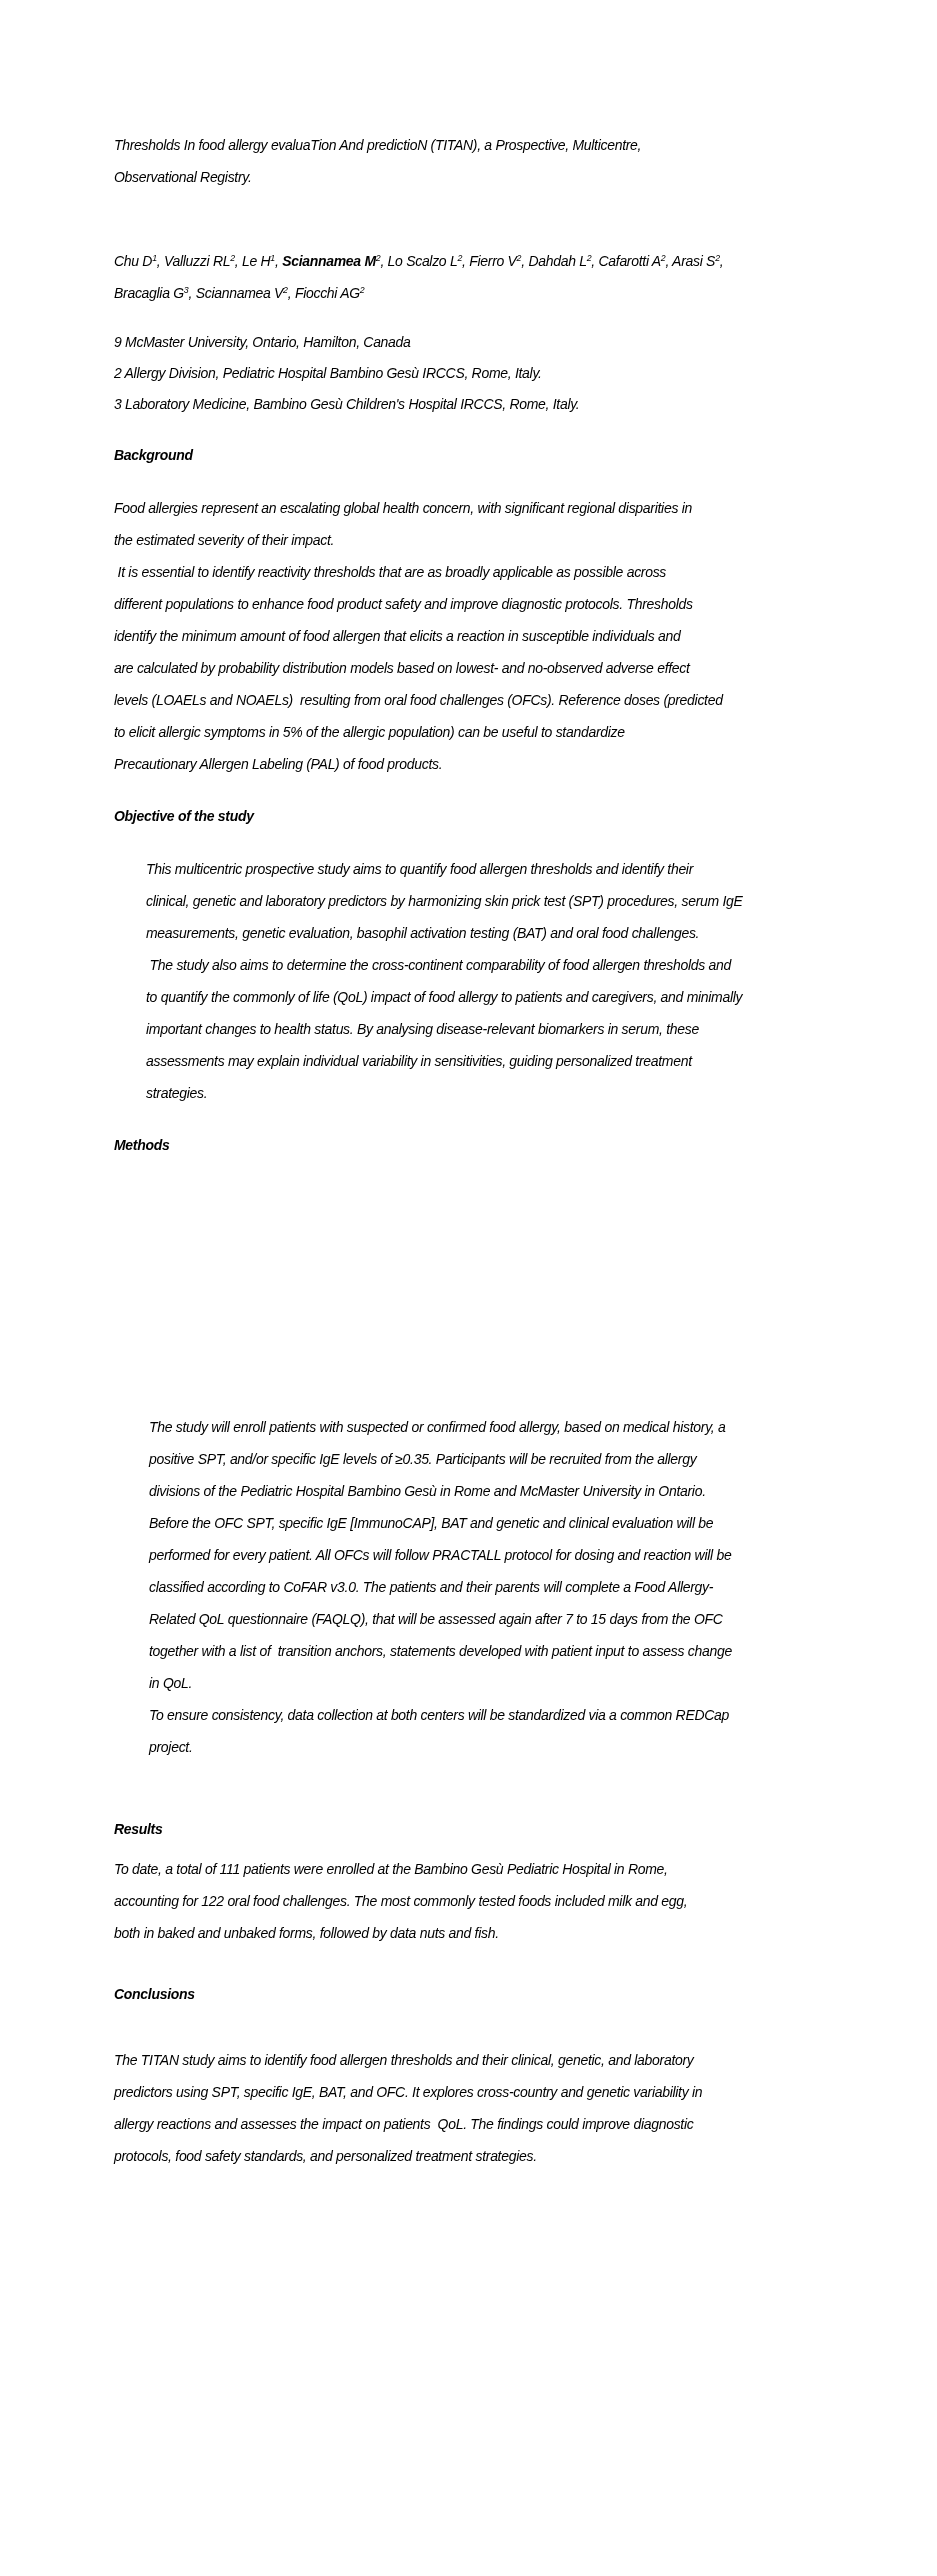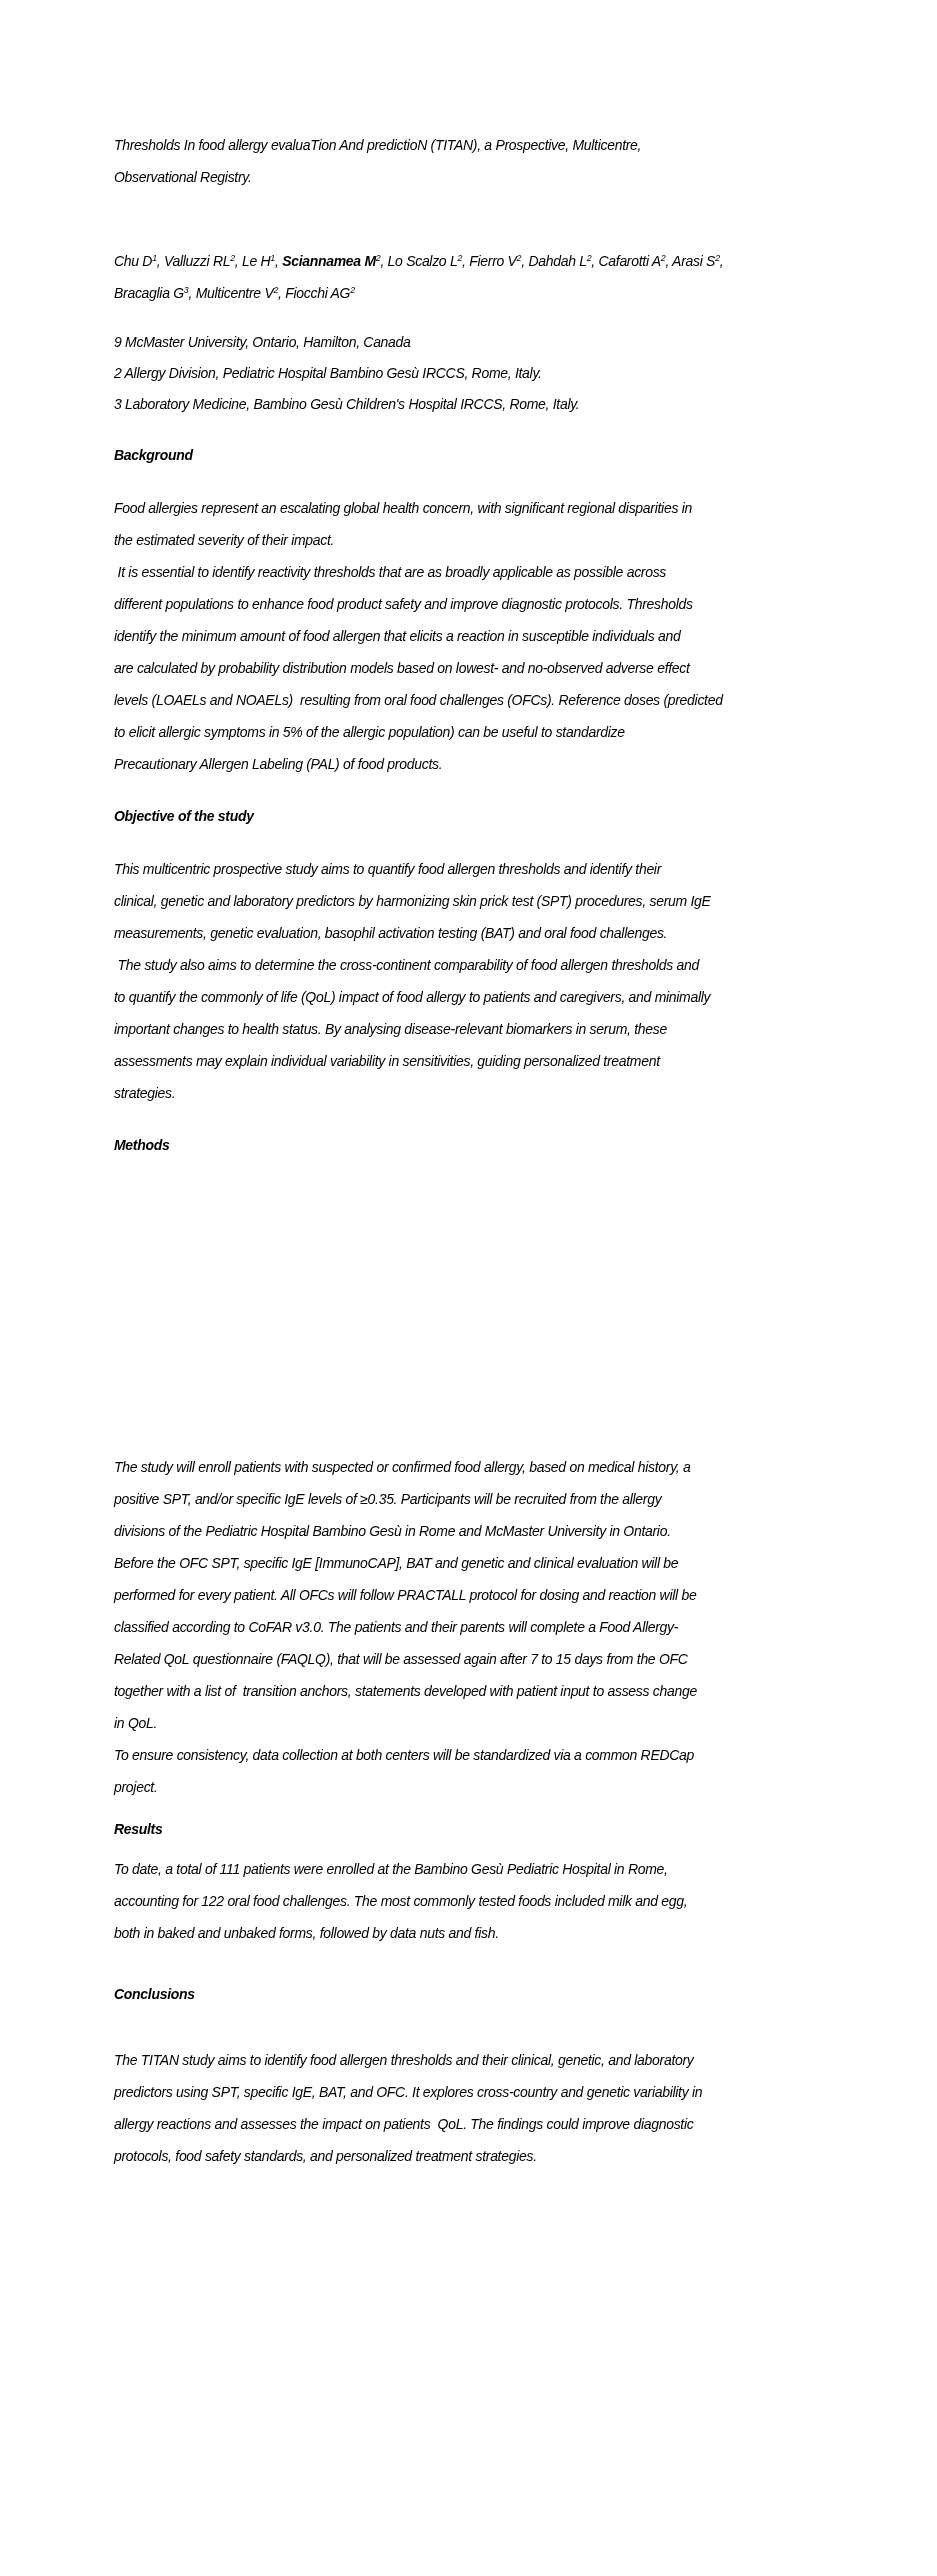--- a/index.html
+++ b/index.html
@@ -19,45 +19,45 @@
   sup { font-size: 8.8px; line-height: 0; vertical-align: 5.2px; }
   .bold { font-weight: bold; }
   #title { top: 129px; }
   #authors { top: 245px; }
   #affil { top: 327px; line-height: 31px; }
   #affil .ln { height: 31px; }
   #bg-h { top: 439px; }
   #bg-p { top: 492px; line-height: 32px; }
   #bg-p .ln { height: 32px; }
   #obj-h { top: 800px; }
-  #obj-p { top: 853px; line-height: 32px; }
+  #obj-p { top: 853px; line-height: 32px; margin-left: 32px; }
   #obj-p .ln { height: 32px; }
   #meth-h { top: 1129px; }
   #meth-fig { position: absolute; left: 114px; top: 1164px; width: 721px; height: 273px; }
-  #meth-p { top: 1451px; line-height: 32px; }
+  #meth-p { top: 1411px; line-height: 32px; margin-left: 35px; }
   #meth-p .ln { height: 32px; }
   #res-h { top: 1813px; }
   #res-p { top: 1853px; line-height: 32px; }
   #conc-h { top: 1978px; }
   #conc-p { top: 2044px; line-height: 32px; }
 </style>
 </head>
 <body>
 
 <div class="blk" id="title">
   <span class="ln">Thresholds In food allergy evaluaTion And predictioN (TITAN), a Prospective, Multicentre,</span>
   <span class="ln">Observational Registry.</span>
 </div>
 
 <div class="blk" id="authors">
   <span class="ln">
     <span><span>Chu D</span><sup>1</sup><span>, </span></span><span><span>Valluzzi RL</span><sup>2</sup><span>, </span></span><span><span>Le H</span><sup>1</sup><span>, </span></span><span><span class="bold">Sciannamea M</span><sup>2</sup><span>, </span></span><span><span>Lo Scalzo L</span><sup>2</sup><span>, </span></span><span><span>Fierro V</span><sup>2</sup><span>, </span></span><span><span>Dahdah L</span><sup>2</sup><span>, </span></span><span><span>Cafarotti A</span><sup>2</sup><span>, </span></span><span><span>Arasi S</span><sup>2</sup><span>,</span></span>
   </span>
   <span class="ln">
-    <span><span>Bracaglia G</span><sup>3</sup><span>, </span></span><span><span>Multicentre V</span><sup>2</sup><span>, </span></span><span><span>Fiocchi AG</span><sup>2</sup><span></span></span>
+    <span><span>Bracaglia G</span><sup>3</sup><span>, </span></span><span><span>Sciannamea V</span><sup>2</sup><span>, </span></span><span><span>Fiocchi AG</span><sup>2</sup><span></span></span>
   </span>
 </div>
 
 <div class="blk" id="affil">
   <span class="ln">9 McMaster University, Ontario, Hamilton, Canada</span>
   <span class="ln">2 Allergy Division, Pediatric Hospital Bambino Gesù IRCCS, Rome, Italy.</span>
   <span class="ln">3 Laboratory Medicine, Bambino Gesù Children's Hospital IRCCS, Rome, Italy.</span>
 </div>
 
 <div class="blk hd" id="bg-h">Background</div>

